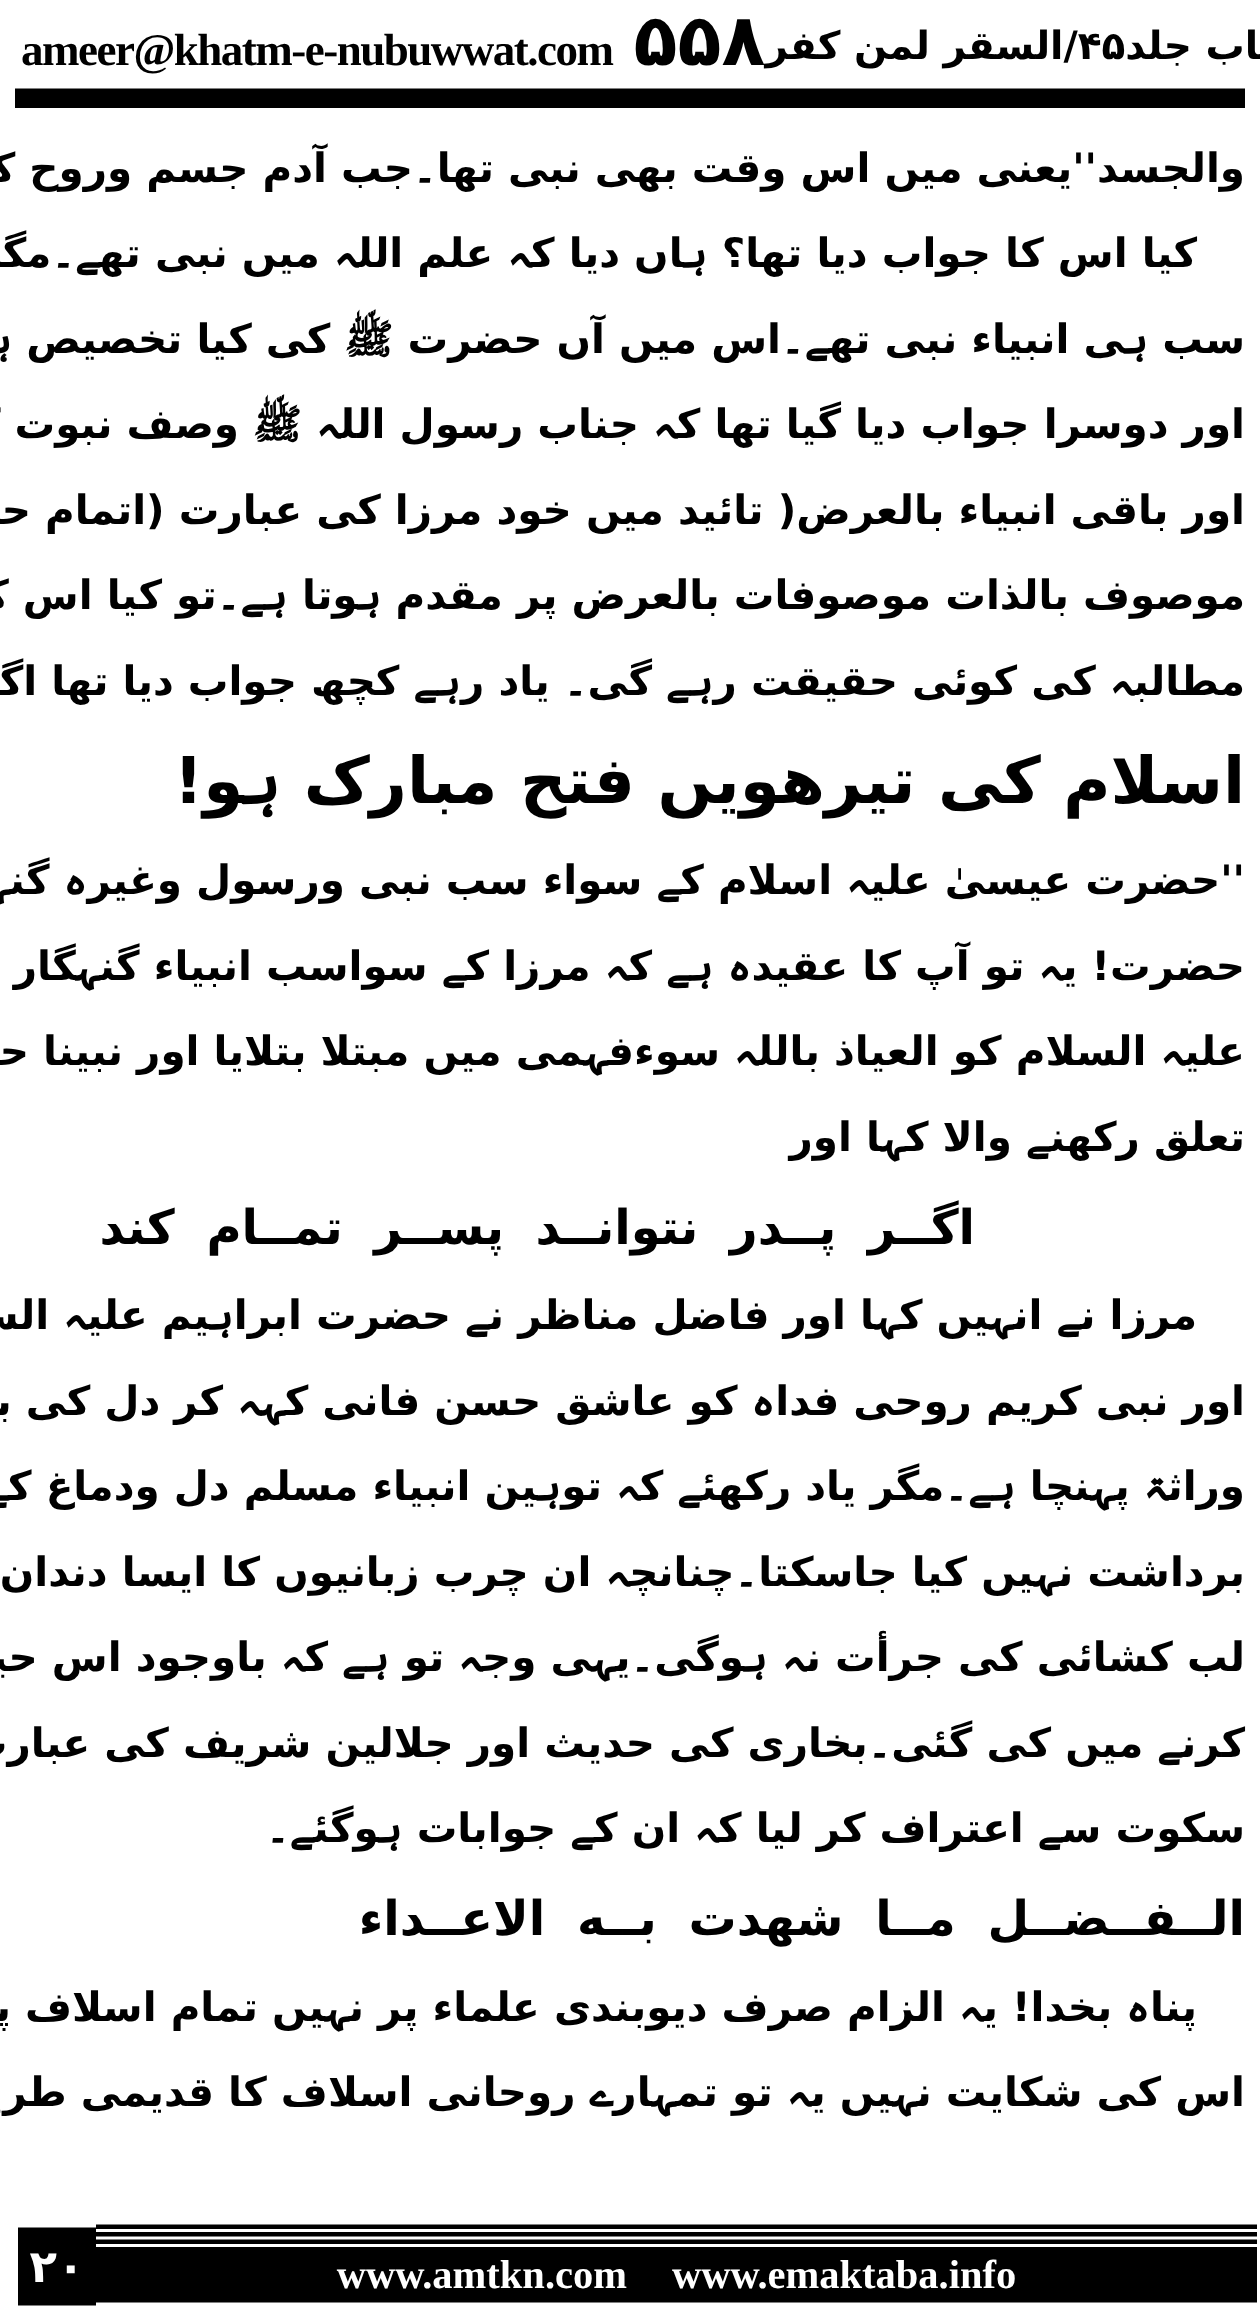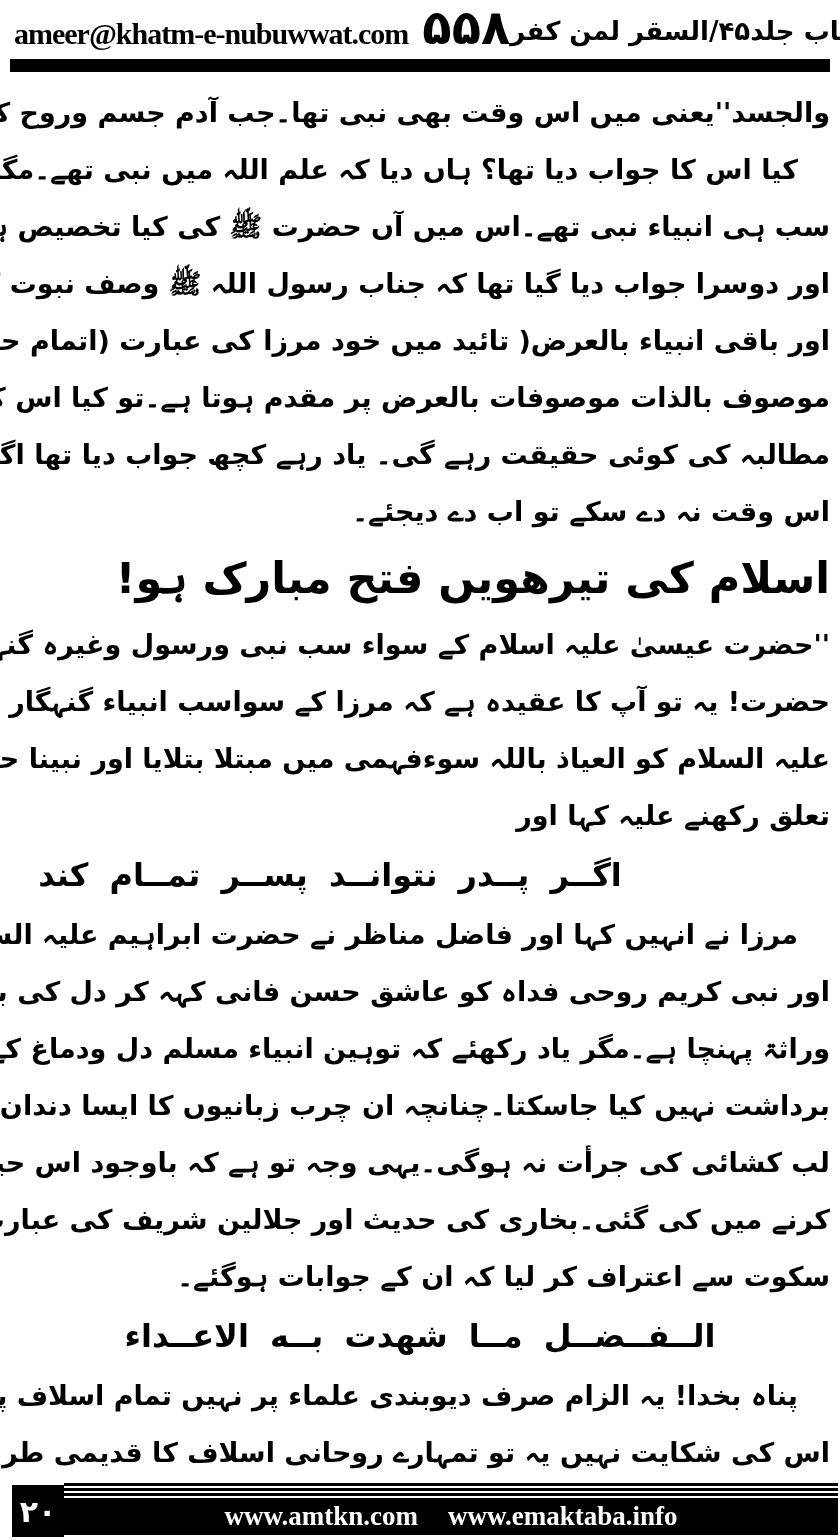--- a/index.html
+++ b/index.html
@@ -66,21 +66,21 @@
   }
   .line.indent{padding-right:32px;}
   .heading-victory{
     font-size:43px;
     line-height:76px;
     font-weight:bold;
   }
   .heading-naskh{
     font-size:32px;
     line-height:62px;
-    text-align:center;
+    text-align:right;
     font-weight:bold;
     word-spacing:10px;
   }
   .heading-persian{margin-right:180px;}
   
   .footer{
     position:absolute;
     left:0;right:0;bottom:0;
     height:56px;
     display:flex;
@@ -129,28 +129,27 @@
   <div class="header-rule"></div>
 
   <div class="body-text">
     <div class="line">والجسد''یعنی میں اس وقت بھی نبی تھا۔جب آدم جسم وروح کے درمیان ہی تھے۔</div>
     <div class="line indent">کیا اس کا جواب دیا تھا؟ ہاں دیا کہ علم اللہ میں نبی تھے۔مگر جب کہا گیا کہ علم اللہ میں تو</div>
     <div class="line">سب ہی انبیاء نبی تھے۔اس میں آں حضرت ﷺ کی کیا تخصیص ہے؟ تو لبوں کو جنبش تک نہ ہوئی</div>
     <div class="line">اور دوسرا جواب دیا گیا تھا کہ جناب رسول اللہ ﷺ وصف نبوت کے ساتھ بالذات متصف ہیں</div>
     <div class="line">اور باقی انبیاء بالعرض( تائید میں خود مرزا کی عبارت (اتمام حجۃ کے طور پر سنا دی تھی۔) اور</div>
     <div class="line">موصوف بالذات موصوفات بالعرض پر مقدم ہوتا ہے۔تو کیا اس کے بعد بھی فاضل مناظر کے</div>
     <div class="line">مطالبہ کی کوئی حقیقت رہے گی۔ یاد رہے کچھ جواب دیا تھا اگر دیا تھا تو ذرا اعادہ فرما دیجئے اور اگر</div>
-    <div class="line short">اس وقت نہ دے سکے تو اب دے دیجئے۔</div>
 
     <div class="heading-victory">اسلام کی تیرھویں فتح مبارک ہو!</div>
 
     <div class="line">''حضرت عیسیٰ علیہ اسلام کے سواء سب نبی ورسول وغیرہ گنہگار تھے۔'' اجی</div>
     <div class="line">حضرت! یہ تو آپ کا عقیدہ ہے کہ مرزا کے سواسب انبیاء گنہگار ہیں۔جب ہی تو حضرت یونس</div>
     <div class="line">علیہ السلام کو العیاذ باللہ سوءفہمی میں مبتلا بتلایا اور نبینا حضرت عیسیٰ علیہ السلام کو کسبیوں سے</div>
-    <div class="line short">تعلق رکھنے علیہ کہا اور</div>
+    <div class="line short">تعلق رکھنے والا کہا اور</div>
 
     <div class="heading-naskh heading-persian">اگــر پــدر نتوانــد پســر تمــام کند</div>
 
     <div class="line indent">مرزا نے انہیں کہا اور فاضل مناظر نے حضرت ابراہیم علیہ السلام کو جھوٹا (العیاذ باللہ)</div>
     <div class="line">اور نبی کریم روحی فداہ کو عاشق حسن فانی کہہ کر دل کی بھڑاس نکال لی۔یہی بغض وحسد تو مرزا سے</div>
     <div class="line">وراثۃ پہنچا ہے۔مگر یاد رکھئے کہ توہین انبیاء مسلم دل ودماغ کے لئے ایک نشتر ہے جو کسی طرح</div>
     <div class="line">برداشت نہیں کیا جاسکتا۔چنانچہ ان چرب زبانیوں کا ایسا دندان شکن جواب دیا گیا کہ قیامت تک</div>
     <div class="line">لب کشائی کی جرأت نہ ہوگی۔یہی وجہ تو ہے کہ باوجود اس حیا سوزی کے جو مطالبات میں پیش</div>
     <div class="line">کرنے میں کی گئی۔بخاری کی حدیث اور جلالین شریف کی عبارت کا نام تک نہیں آنے دیا۔بلکہ</div>
     <div class="line short">سکوت سے اعتراف کر لیا کہ ان کے جوابات ہوگئے۔</div>

